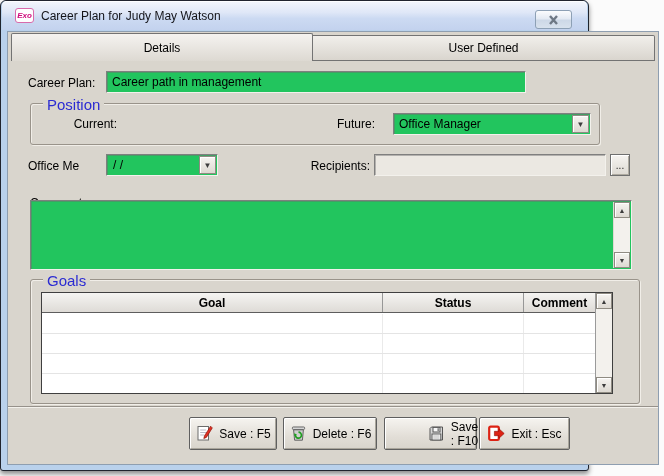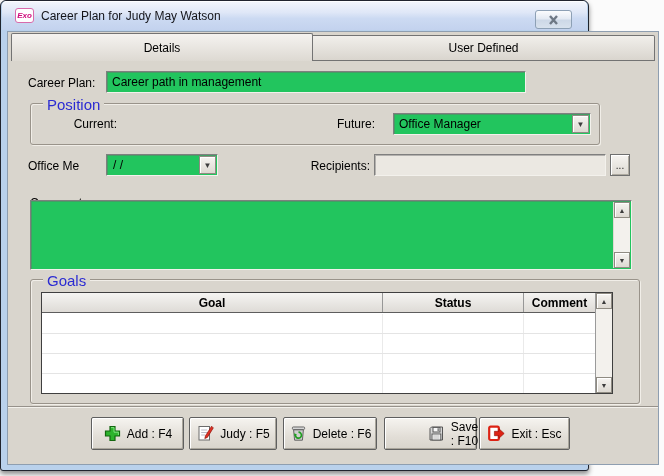--- a/index.html
+++ b/index.html
@@ -224,39 +224,30 @@
             </div>
             <div class="sb-btn">
               <span>▼</span>
             </div>
           </div>
         </div>
       </div>
 
       <div class="footer">
 
-        <div class="btn" style="left:83px;width:93px;">
-          <span class="bicon">
-            <svg width="19" height="19" viewBox="0 0 19 19">
-              <path d="M7 2.5h5v4.5H16.5v5H12v4.5H7V12H2.5V7H7z" fill="#2db32d" stroke="#13660f" stroke-width="1.2"></path>
-              <path d="M8 3.6h3v4.6h4.4v2.8" fill="none" stroke="#7fe27f" stroke-width="1"></path>
-            </svg>
-          </span>
-          <span>Add : F4</span>
-        </div>
 
         <div class="btn" style="left:181px;width:88px;">
           <span class="bicon">
             <svg width="19" height="19" viewBox="0 0 19 19">
               <rect x="3" y="2.5" width="10.5" height="13.5" fill="#fff" stroke="#6c6c6c"></rect>
               <path d="M5.2 6h6M5.2 8.5h6M5.2 11h4" stroke="#b9b9c6" stroke-width="1"></path>
               <path d="M15.6 2.2 L17.3 3.9 L11.4 13.4 L8.8 14.5 L9.5 11.8 Z" fill="#e03024" stroke="#8d1208" stroke-width="0.7"></path>
             </svg>
           </span>
-          <span>Judy : F5</span>
+          <span>Save : F5</span>
         </div>
 
         <div class="btn" style="left:275px;width:94px;">
           <span class="bicon">
             <svg width="19" height="19" viewBox="0 0 19 19">
               <rect x="3.4" y="3" width="12.2" height="2.4" rx="0.8" fill="#e3e3e3" stroke="#636363"></rect>
               <path d="M4.6 5.8h9.8l-1 10.4H5.6z" fill="#cfcfcf" stroke="#636363"></path>
               <path d="M9.5 8.2a3 3 0 1 1-2.9 2.1" fill="none" stroke="#1f9e1f" stroke-width="1.7"></path>
               <polygon points="5.4,9.2 7.9,10.6 5.1,11.9" fill="#1f9e1f"></polygon>
             </svg>

